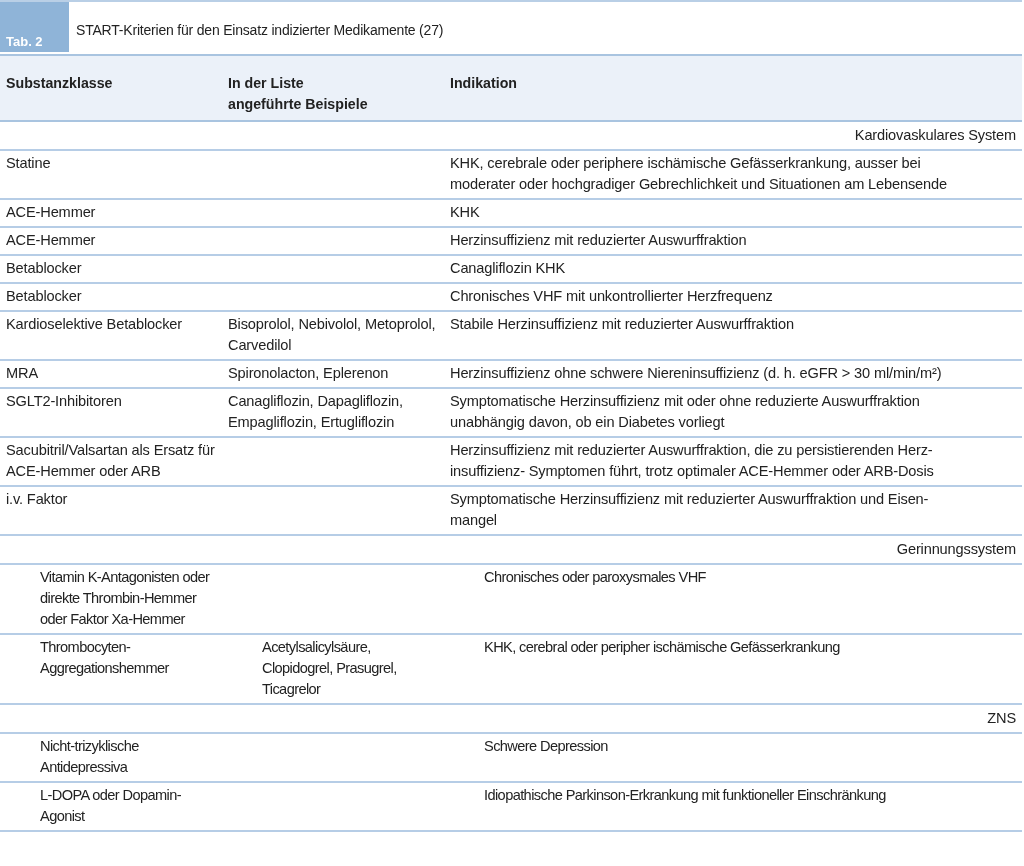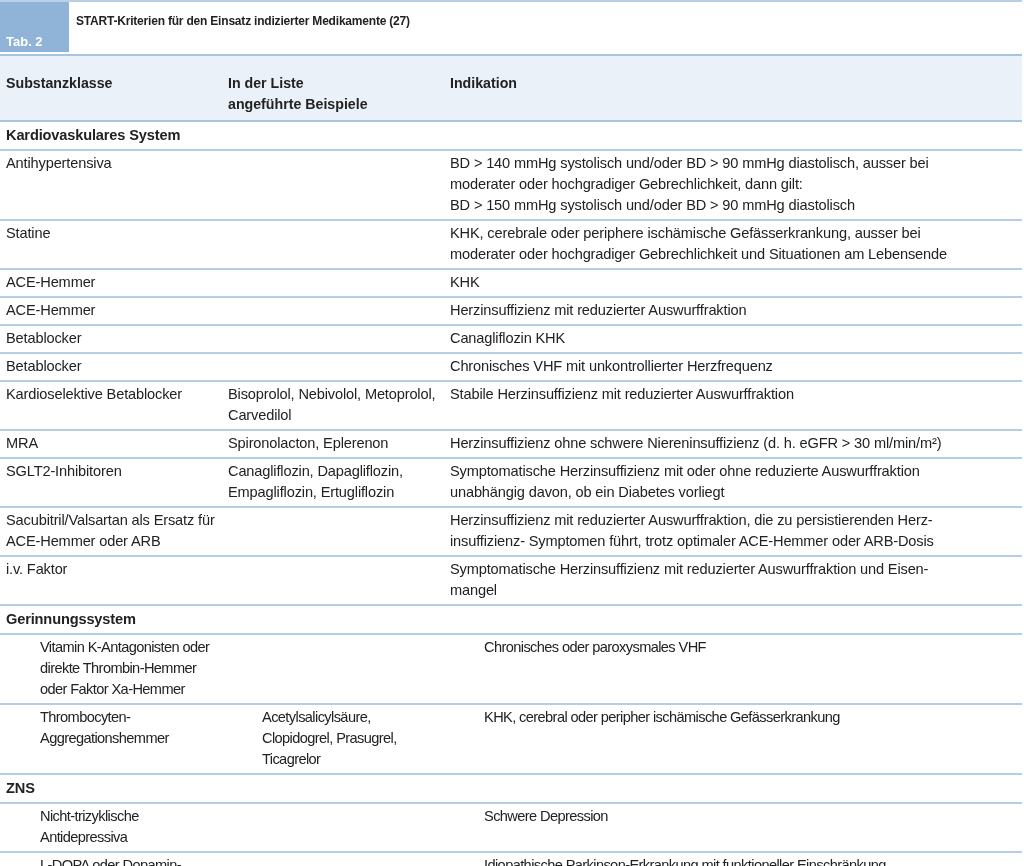--- a/index.html
+++ b/index.html
@@ -1,25 +1,25 @@
 <!DOCTYPE html>
 <html><head>
   <meta charset="utf-8">
   <style>
     html, body { margin: 0; padding: 0; background: #ffffff; }
     body { width: 1024px; height: 866px; overflow: hidden; font-family: "Liberation Sans", "DejaVu Sans", sans-serif; color: #222; }
     .wrap { position: relative; width: 1022px; margin-left: 0; }
     .title-band { position: relative; height: 52px; border-top: 2px solid #b9cfe6; display: flex; }
     .tab-label { width: 69px; height: 50px; background: #8fb4d8; color: #fff; font-weight: bold; font-size: 13px; display: flex; align-items: flex-end; padding: 14px 0 3px 6px; box-sizing: border-box; }
-    .title-text { font-weight: bold; font-size: 12px; padding: 12px 0 0 7px; letter-spacing: -0.2px; }
+    .title-text { font-weight: normal; font-size: 14px; padding: 20px 0 0 7px; letter-spacing: -0.2px; }
     table { border-collapse: collapse; width: 1022px; table-layout: fixed; font-size: 14.6px; line-height: 21px; }
     col.c1 { width: 222px; } col.c2 { width: 222px; } col.c3 { width: 578px; }
     th { background: #ebf1f9; text-align: left; font-weight: bold; vertical-align: top; padding: 17px 6px 5px 6px; border-top: 2px solid #a9c4e0; border-bottom: 2px solid #a9c4e0; font-size: 14.2px; }
     td { vertical-align: top; padding: 2px 6px 3px 6px; border-bottom: 2px solid #b6cde6; letter-spacing: -0.15px; }
-    tr.section td { font-weight: bold; padding: 3px 6px 3px 6px; }
+    tr.section td { font-weight: normal; padding: 3px 6px 3px 6px; text-align: right; }
     .cond { letter-spacing: -0.6px; padding-left: 40px; }
   </style>
 </head>
 <body>
 
 <div class="wrap">
   <div class="title-band">
     <div class="tab-label">Tab. 2</div>
     <div class="title-text">START-Kriterien für den Einsatz indizierter Medikamente (27)</div>
   </div>
@@ -32,25 +32,20 @@
     <thead>
       <tr>
         <th>Substanzklasse</th>
         <th><span id="hdr2">In der Liste<br>angeführte Beispiele</span></th>
         <th>Indikation</th>
       </tr>
     </thead>
     <tbody id="tbody">
         <tr class="section">
           <td colspan="3">Kardiovaskulares System</td>
-        </tr>
-        <tr>
-          <td>Antihypertensiva</td>
-          <td></td>
-          <td>BD &gt; 140 mmHg systolisch und/oder BD &gt; 90 mmHg diastolisch, ausser bei<br>moderater oder hochgradiger Gebrechlichkeit, dann gilt:<br>BD &gt; 150 mmHg systolisch und/oder BD &gt; 90 mmHg diastolisch</td>
         </tr>
         <tr>
           <td>Statine</td>
           <td></td>
           <td>KHK, cerebrale oder periphere ischämische Gefässerkrankung, ausser bei<br>moderater oder hochgradiger Gebrechlichkeit und Situationen am Lebensende</td>
         </tr>
         <tr>
           <td>ACE-Hemmer</td>
           <td></td>
           <td>KHK</td>

